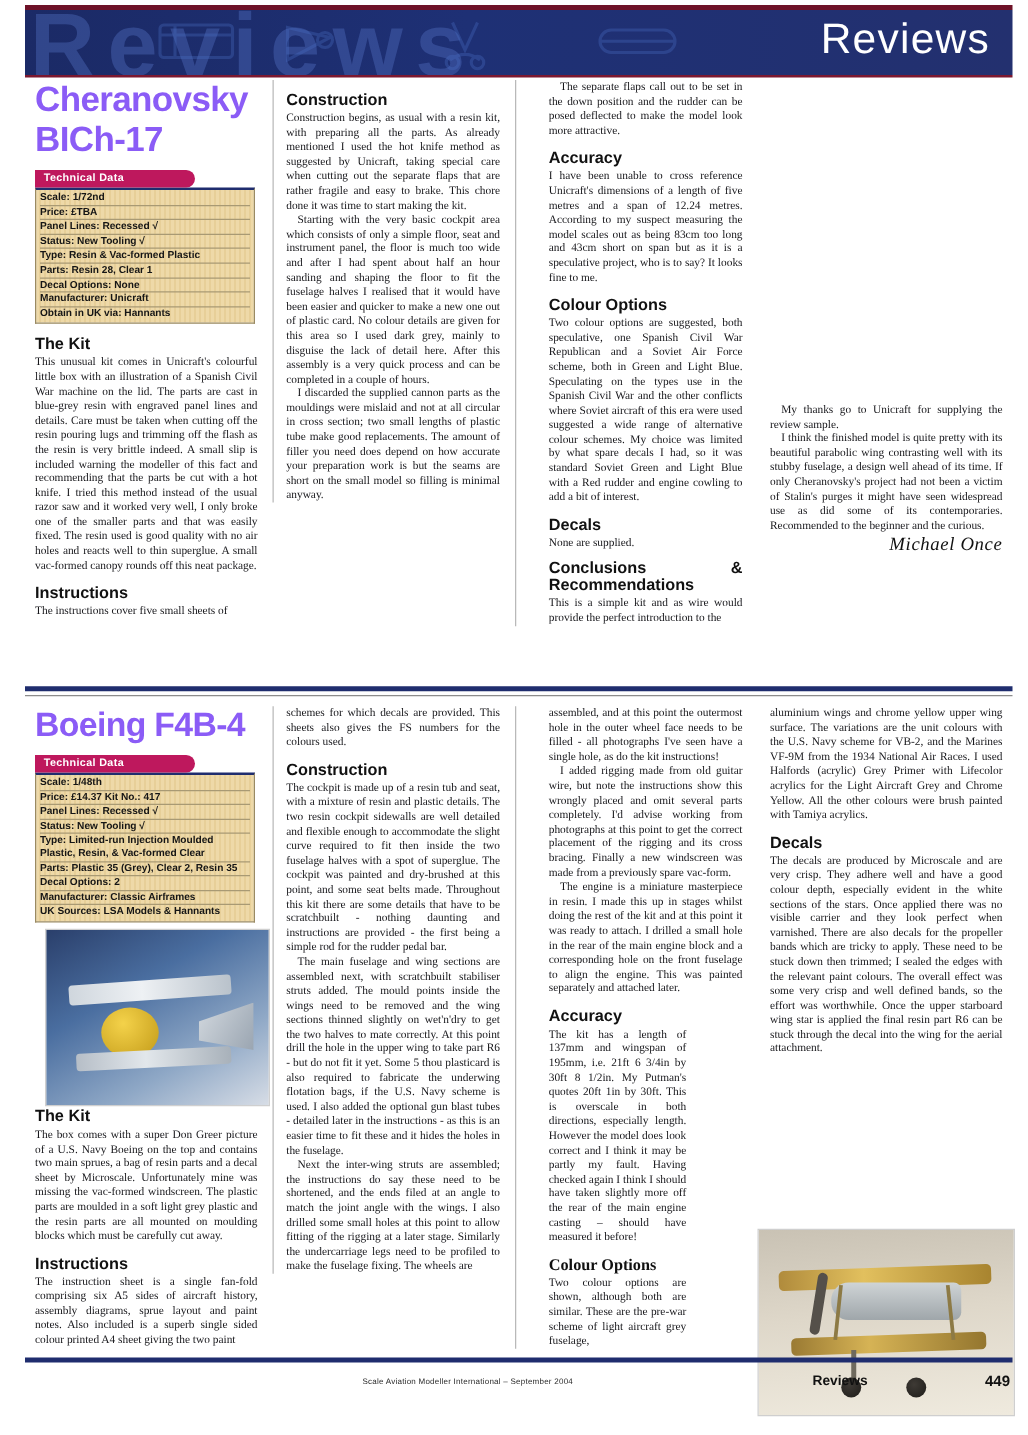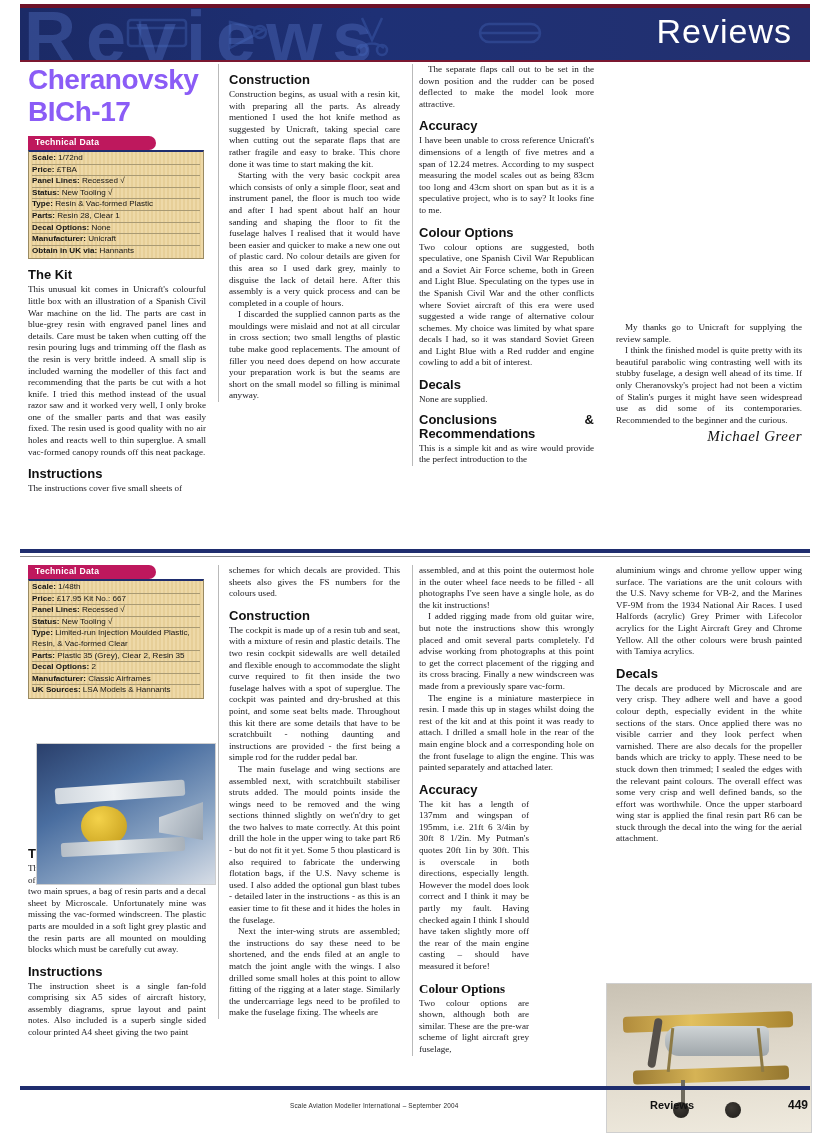--- a/index.html
+++ b/index.html
@@ -55,21 +55,21 @@
     letter-spacing:-0.5px;
     margin:0 0 8px 0;
     color:#8b5cf6;
   }
   #article-2 .headline{font-size:27px;}
 
   
   .col{position:absolute;top:0;box-sizing:border-box;}
   .col1{left:8px;width:178px;}
   .col2{left:198px;width:182px;padding-left:10px;border-left:1px solid #b9b9b9;}
-  .col3{left:392px;width:182px;padding-left:6px;border-left:1px solid #b9b9b9;}
+  .col3{left:392px;width:182px;padding-left:26px;border-left:1px solid #b9b9b9;}
   .col4{left:586px;width:196px;padding-left:10px;}
 
   .body-col{
     font-family:"Liberation Serif", serif;
     font-size:9.1px;
     line-height:11.6px;
     text-align:justify;
     color:#17171b;
   }
   .body-col p{margin:0;text-indent:9px;}
@@ -107,21 +107,21 @@
     font-family:"Liberation Sans", sans-serif;
     font-size:8.1px;
     line-height:10.6px;
     border-bottom:1px solid #a99a74;
     color:#151515;
     white-space:nowrap;
     overflow:hidden;
   }
   .td-row:last-child{border-bottom:none;}
   .td-row b{font-weight:bold;}
-  .td-row .val{font-weight:normal;text-align:center;}
+  .td-row .val{font-weight:bold;text-align:center;}
   .td-row.wrap{white-space:normal;}
 
   
   .photo{position:absolute;overflow:hidden;border:1px solid #cfcfcf;}
 
   #photo-f4b-top{
     left:8px;top:178px;width:178px;height:140px;
     background:linear-gradient(150deg,#2a3f6b 0%,#4a6ea0 35%,#8fa8c6 70%,#d7dde6 100%);
   }
   #photo-f4b-top .cowlY{
@@ -286,37 +286,38 @@
       <p class="noindent">None are supplied.</p>
       <h2 class="subhead tight">Conclusions &amp; Recommendations</h2>
       <p class="noindent">This is a simple kit and as wire would provide the perfect introduction to the</p>
     </div>
 
     <div class="col col4">
 
       <div class="body-col" style="margin-top:258px;">
         <p>My thanks go to Unicraft for supplying the review sample.</p>
         <p>I think the finished model is quite pretty with its beautiful parabolic wing contrasting well with its stubby fuselage, a design well ahead of its time. If only Cheranovsky's project had not been a victim of Stalin's purges it might have seen widespread use as did some of its contemporaries. Recommended to the beginner and the curious.</p>
-        <div class="sig">Michael Greer</div>
+        <div class="sig">Michael Once</div>
       </div>
     </div>
   </div>
 
   <div class="rule-blue" id="rule-blue-1"></div>
   <div class="rule" id="rule-1"></div>
 
   <div class="article" id="article-2">
 
     <div class="col col1">
+      <h1 class="headline">Boeing F4B-4</h1>
 
       <div class="techdata">
         <div class="td-tab">Technical Data</div>
         <div class="td-body">
           <div class="td-row"><b>Scale:</b> <span class="val">1/48th</span></div>
-          <div class="td-row"><b>Price:</b> <span class="val">£17.95        Kit No.: 667</span></div>
+          <div class="td-row"><b>Price:</b> <span class="val">£14.37        Kit No.: 417</span></div>
           <div class="td-row"><b>Panel Lines:</b> <span class="val">Recessed √</span></div>
           <div class="td-row"><b>Status:</b> <span class="val">New Tooling √</span></div>
           <div class="td-row wrap"><b>Type:</b> <span class="val">Limited-run Injection Moulded Plastic, Resin, &amp; Vac-formed Clear</span></div>
           <div class="td-row"><b>Parts:</b> <span class="val">Plastic 35 (Grey), Clear 2, Resin 35</span></div>
           <div class="td-row"><b>Decal Options:</b> <span class="val">2</span></div>
           <div class="td-row"><b>Manufacturer:</b> <span class="val">Classic Airframes</span></div>
           <div class="td-row"><b>UK Sources:</b> <span class="val">LSA Models &amp; Hannants</span></div>
         </div>
       </div>
 

